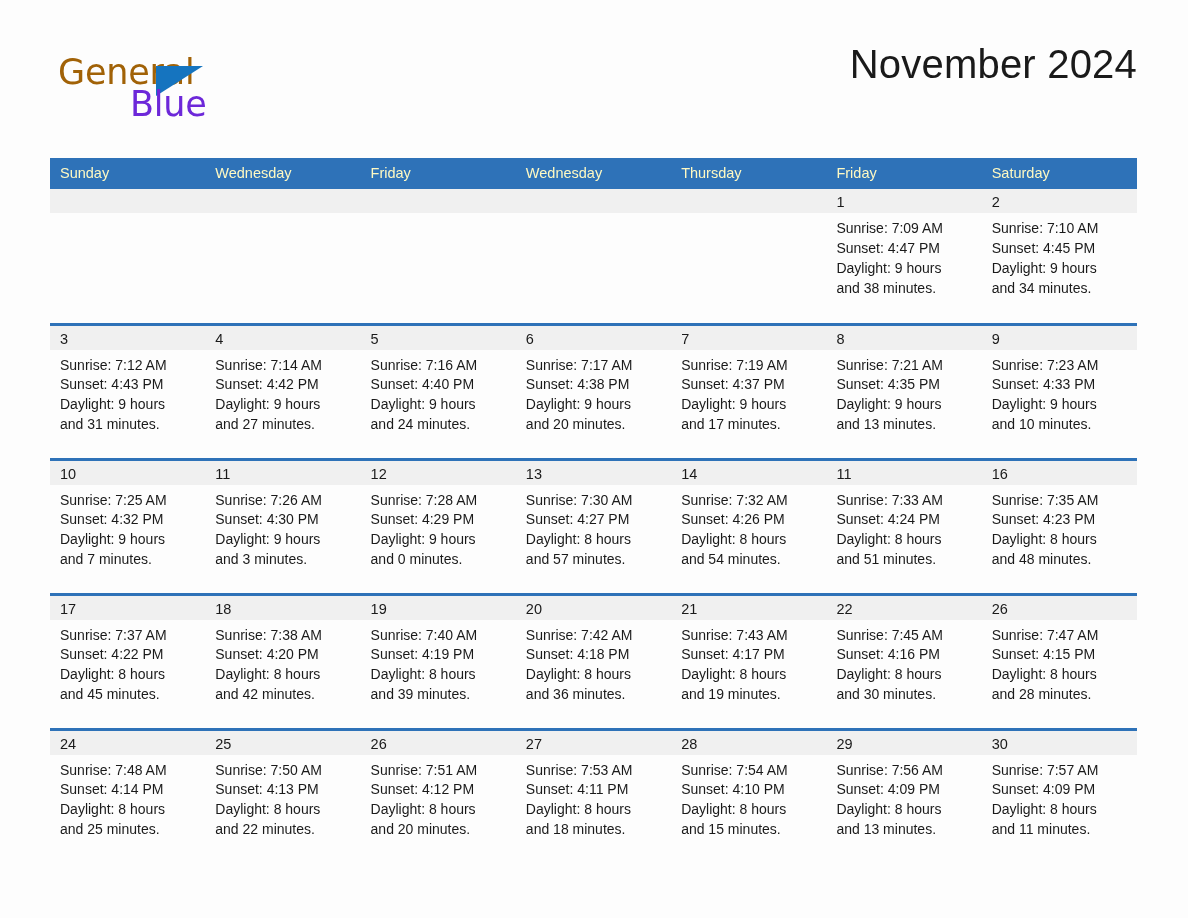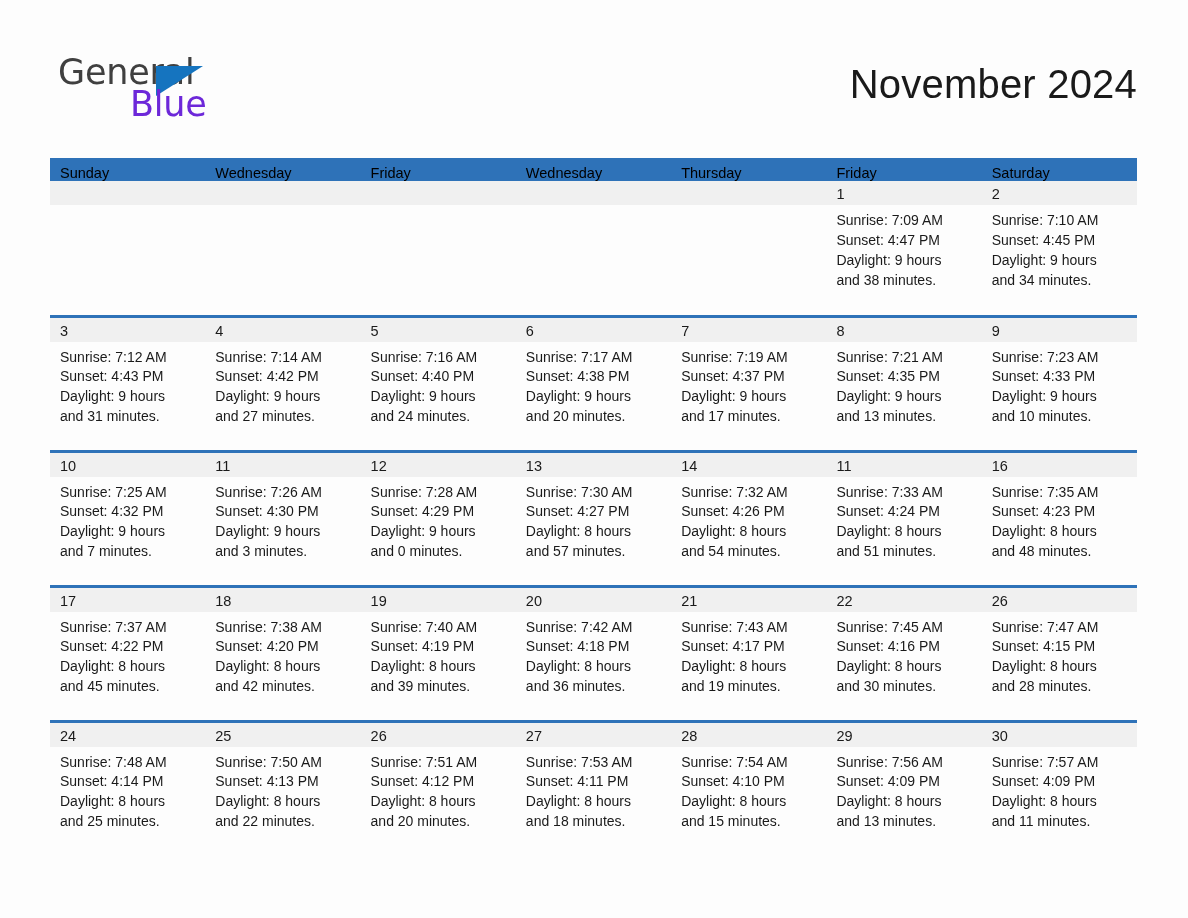--- a/index.html
+++ b/index.html
@@ -26,21 +26,21 @@
   .logo {
     position: absolute;
     left: 58px; top: 52px;
     width: 260px; height: 72px;
   }
   .logo-general {
     position: absolute;
     left: 0; top: 0;
     font-size: 35px;
     letter-spacing: -0.2px;
-    color: #404040;
+    color: #a16207;
     font-family: "DejaVu Sans", sans-serif;
     font-weight: 400;
   }
   .logo-blue {
     position: absolute;
     left: 72px; top: 32px;
     font-size: 35px;
     letter-spacing: -0.2px;
     color: #6d28d9;
     font-family: "DejaVu Sans", sans-serif;
@@ -50,21 +50,21 @@
     position: absolute;
     left: 98px; top: 14px;
     width: 0; height: 0;
     border-left: 47px solid #1574bf;
     border-bottom: 30px solid transparent;
     border-top: 0 solid transparent;
   }
 
   .month-title {
     position: absolute;
-    right: 51px; top: 62px;
+    right: 51px; top: 42px;
     font-size: 40px;
     color: #1a1a1a;
     font-weight: 400;
     letter-spacing: 0.2px;
     text-align: right;
     white-space: nowrap;
   }
   .location {
     position: absolute;
     right: 51px; top: 117px;
@@ -81,25 +81,25 @@
     left: 50px; top: 158px;
     width: 1087px;
   }
   table.cal {
     width: 1087px;
     border-collapse: collapse;
     table-layout: fixed;
   }
   table.cal th {
     background: #2e72b8;
-    color: #000000;
+    color: #fef9c3;
     font-size: 14.5px;
     font-weight: 400;
     text-align: left;
-    padding: 7px 0 0 10px;
+    padding: 7px 0 8px 10px;
     height: 14px;
     border: none;
   }
   table.cal td {
     vertical-align: top;
     padding: 0;
     border: none;
     border-top: 3px solid #2e72b8;
     background: #fdfdfd;
     height: 135px;

